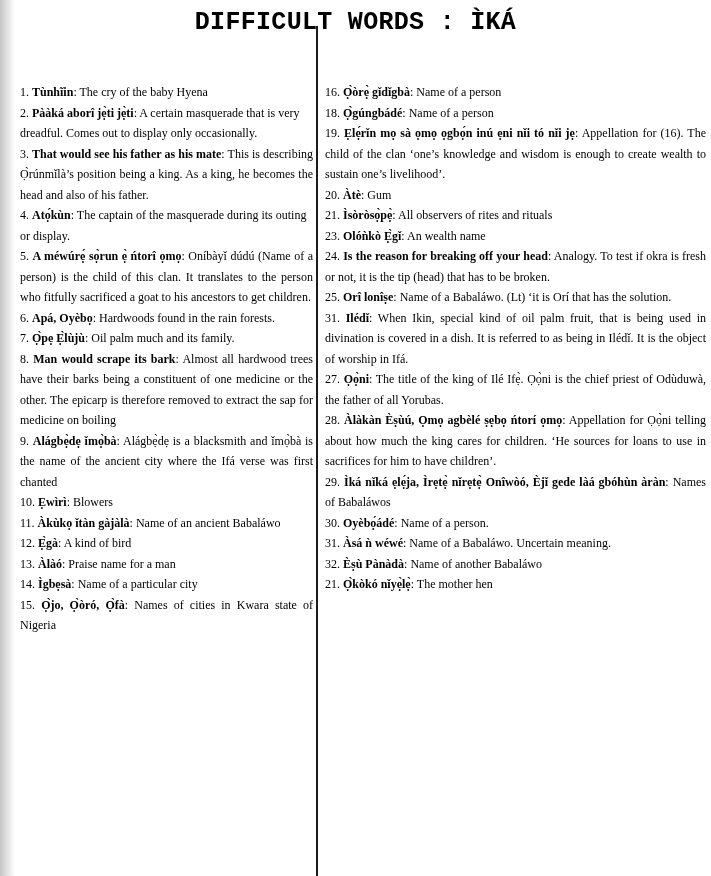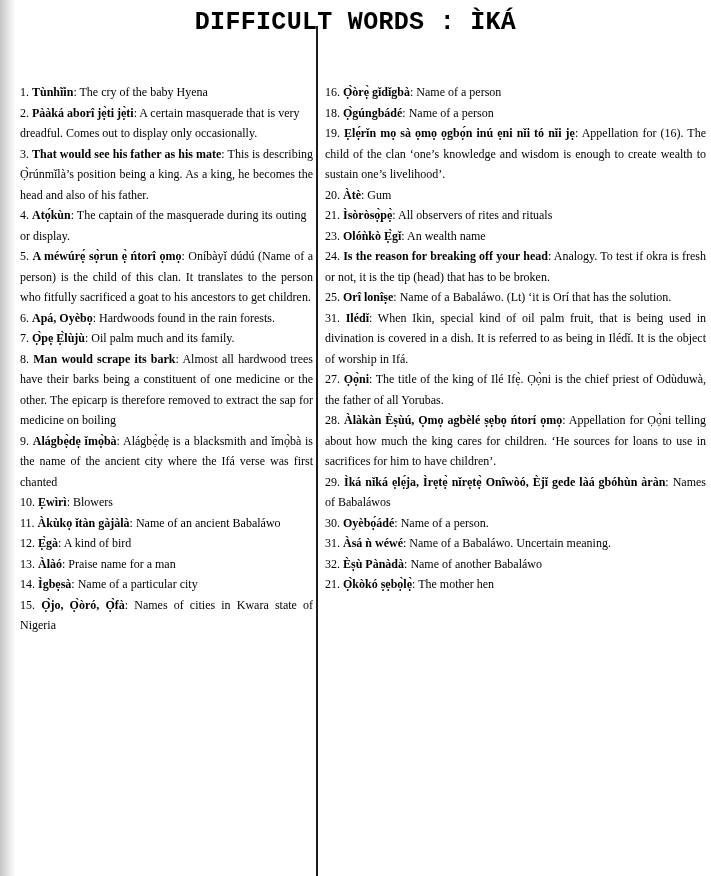--- a/index.html
+++ b/index.html
@@ -88,15 +88,15 @@
       <p class="entry left"><span>23. </span><b>Olóǹkò Ẹ̀gǐ</b><span>: </span><span>An wealth name</span></p>
       <p class="entry justify"><span>24. </span><b>Is the reason for breaking off your head</b><span>: </span><span>Analogy. To test if okra is fresh or not, it is the tip (head) that has to be broken.</span></p>
       <p class="entry justify"><span>25. </span><b>Orî lonîṣe</b><span>: </span><span>Name of a Babaláwo. (Lt) ‘it is Orí that has the solution.</span></p>
       <p class="entry justify"><span>31. </span><b>Ilédǐ</b><span>: </span><span>When Ikin, special kind of oil palm fruit, that is being used in divination is covered in a dish. It is referred to as being in Ilédǐ. It is the object of worship in Ifá.</span></p>
       <p class="entry justify"><span>27. </span><b>Ọọ̀ni</b><span>: </span><span>The title of the king of Ilé Ifẹ̀. Ọọ̀ni is the chief priest of Odùduwà, the father of all Yorubas.</span></p>
       <p class="entry justify"><span>28. </span><b>Àlàkàn Èṣùú, Ọmọ agbèlé ṣẹbọ ńtorí ọmọ</b><span>: </span><span>Appellation for Ọọ̀ni telling about how much the king cares for children. ‘He sources for loans to use in sacrifices for him to have children’.</span></p>
       <p class="entry justify"><span>29. </span><b>Ìká nǐká ẹlẹ́ja, Ìrẹtẹ̀ nǐrẹtẹ̀ Onîwòó, Èjǐ gede làá gbóhùn àràn</b><span>: </span><span>Names of Babaláwos</span></p>
       <p class="entry left"><span>30. </span><b>Oyèbọ́ádé</b><span>: </span><span>Name of a person.</span></p>
       <p class="entry justify"><span>31. </span><b>Àsá ǹ wéwé</b><span>: </span><span>Name of a Babaláwo. Uncertain meaning.</span></p>
       <p class="entry left"><span>32. </span><b>Èṣù Pànàdà</b><span>: </span><span>Name of another Babaláwo</span></p>
-      <p class="entry left"><span>21. </span><b>Ọ̀kòkó ṣẹbọ̀lẹ̀</b><span>: </span><span>The mother hen</span></p>
+      <p class="entry left"><span>21. </span><b>Ọ̀kòkó nǐyẹ̀lẹ̀</b><span>: </span><span>The mother hen</span></p>
     </div>
 </div>
 
 </body></html>

